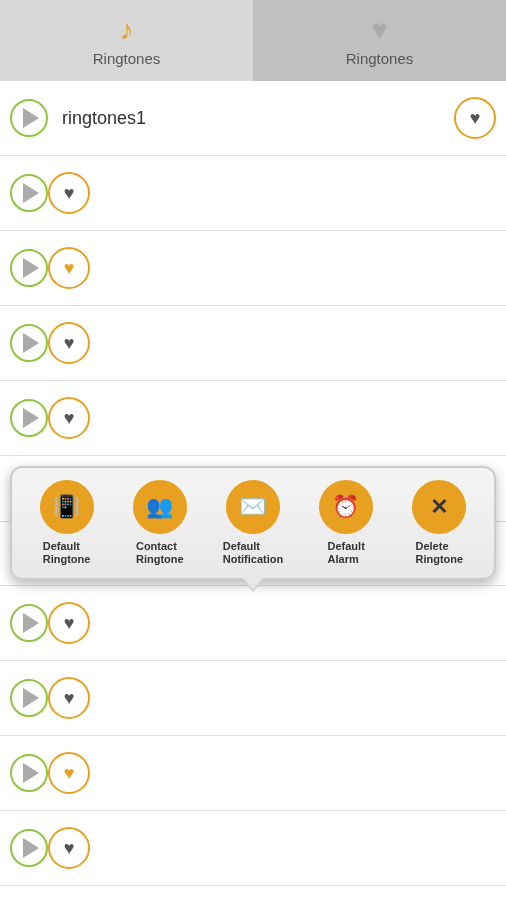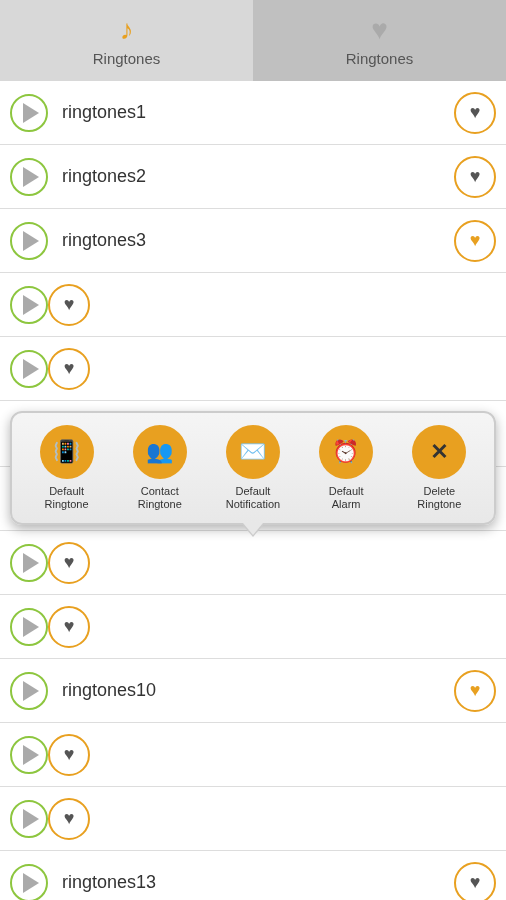--- a/index.html
+++ b/index.html
@@ -44,21 +44,21 @@
     }
 
     
     .list {
       background: #fff;
       overflow: hidden;
     }
     .list-item {
       display: flex;
       align-items: center;
-      height: 64px;
+      height: 75px;
       border-bottom: 1px solid #ddd;
       padding: 0 10px;
       background: #fff;
       position: relative;
     }
     .play-btn {
       width: 38px;
       height: 38px;
       border-radius: 50%;
       border: 2.5px solid #8dc63f;
@@ -131,22 +131,22 @@
       background: #e8a020;
       display: flex;
       align-items: center;
       justify-content: center;
       font-size: 26px;
       color: #333;
     }
     .popup-label {
       font-size: 11px;
       color: #333;
-      text-align: center;
-      font-weight: normal;
+      text-align: left;
+      font-weight: bold;
       line-height: 1.2;
     }
     .popup-arrow {
       position: absolute;
       bottom: -14px;
       left: 50%;
       transform: translateX(-50%);
       width: 0;
       height: 0;
       border-left: 12px solid transparent;
@@ -192,29 +192,27 @@
   <div class="list-item">
     <div class="play-btn"></div>
     <span class="song-name">ringtones1</span>
     <div class="fav-btn inactive">
         <span class="heart">♥</span>
       </div>
   </div>
 
   <div class="list-item">
     <div class="play-btn"></div>
-    <span class="song-name">ringtones2</span>
-    <div class="fav-btn inactive">
-        <span class="heart">♥</span>
-      </div>
-  </div>
-
-  <div class="list-item">
-    <div class="play-btn"></div>
-    <span class="song-name">ringtones3</span>
+    <div class="fav-btn inactive">
+        <span class="heart">♥</span>
+      </div>
+  </div>
+
+  <div class="list-item">
+    <div class="play-btn"></div>
     <div class="fav-btn active">
         <span class="heart">♥</span>
       </div>
   </div>
 
   <div class="list-item">
     <div class="play-btn"></div>
     <div class="fav-btn inactive">
         <span class="heart">♥</span>
       </div>
@@ -278,21 +276,20 @@
 
   <div class="list-item">
     <div class="play-btn"></div>
     <div class="fav-btn inactive">
         <span class="heart">♥</span>
       </div>
   </div>
 
   <div class="list-item">
     <div class="play-btn"></div>
-    <span class="song-name">ringtones10</span>
     <div class="fav-btn active">
         <span class="heart">♥</span>
       </div>
   </div>
 
   <div class="list-item">
     <div class="play-btn"></div>
     <div class="fav-btn inactive">
         <span class="heart">♥</span>
       </div>

